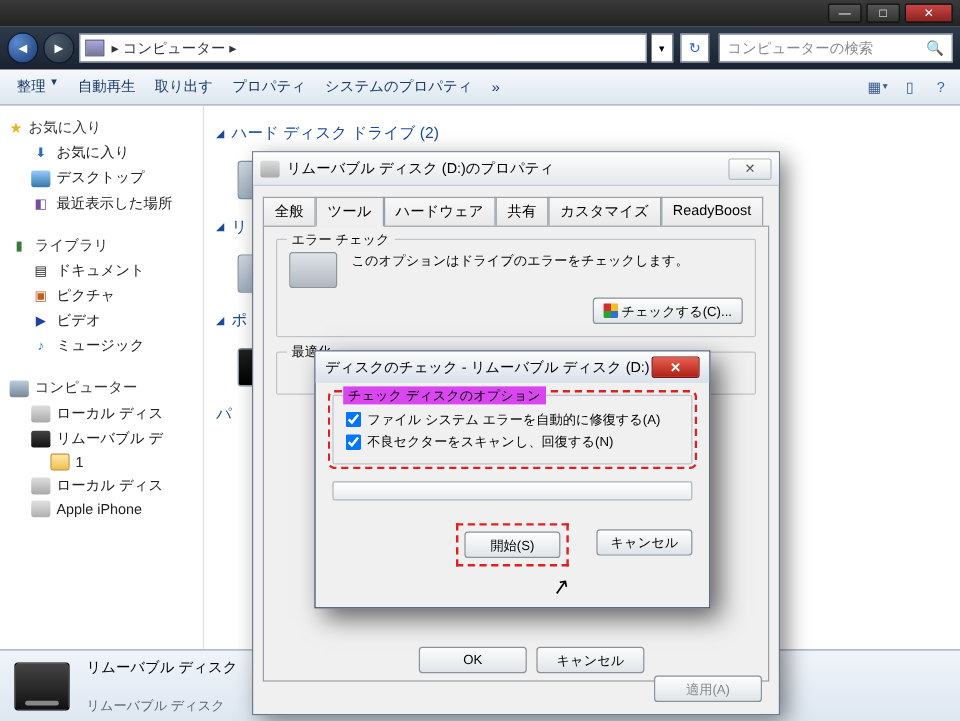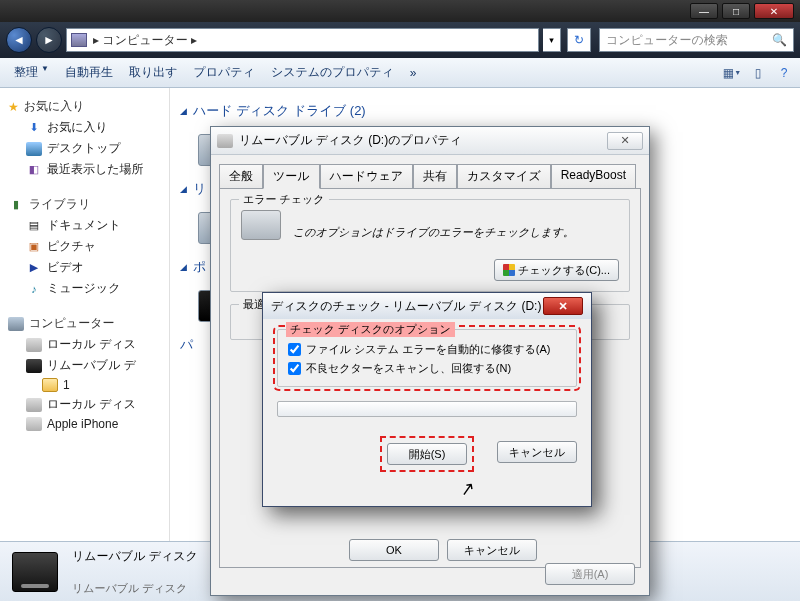--- a/index.html
+++ b/index.html
@@ -66,37 +66,37 @@
   .prop-dlg { position:absolute; left:210px; top:126px; width:440px; height:470px; background:#f0f0f0; border:1px solid #6a7a8a; box-shadow: 6px 6px 18px rgba(0,0,0,0.5); }
   .prop-title { height:28px; background:linear-gradient(#fdfdfd,#e4e8ec); display:flex; align-items:center; padding:0 6px; font-size:12px; border-bottom:1px solid #c0c8d0; }
   .prop-title .p-ic { width:16px; height:14px; background:linear-gradient(#ddd,#aaa); border-radius:2px; margin-right:6px; }
   .prop-title .p-close { margin-left:auto; width:36px; height:18px; border:1px solid #b0b8c0; border-radius:2px; display:flex; align-items:center; justify-content:center; font-size:11px; color:#555; background:linear-gradient(#fff,#e0e4e8); }
   .prop-tabs { display:flex; padding:8px 8px 0 8px; font-size:12px; gap:0; }
   .prop-tabs .tab { padding:3px 9px; border:1px solid #9aa0a8; background:linear-gradient(#f8f8f8,#e8e8e8); border-bottom:none; position:relative; top:1px; }
   .prop-tabs .tab.active { background:#f0f0f0; border-bottom:1px solid #f0f0f0; z-index:2; }
   .prop-body { margin:0 8px 8px 8px; border:1px solid #9aa0a8; background:#f0f0f0; height:380px; padding:10px; font-size:12px; position:relative; }
   .group-box { border:1px solid #c0c4c8; border-radius:2px; padding:10px; margin-bottom:12px; position:relative; }
   .group-box .g-label { position:absolute; top:-8px; left:8px; background:#f0f0f0; padding:0 4px; font-size:11px; }
-  .group-inner { display:flex; gap:12px; align-items:flex-end;font-style:italic; }
+  .group-inner { display:flex; gap:12px; align-items:flex-start; }
   .hd-ic { width:40px; height:30px; background:linear-gradient(#e0e4e8,#b0b8c0); border:1px solid #909498; border-radius:3px; }
   .g-text { flex:1; font-size:11px; }
-  .g-btn-row { display:flex; justify-content:flex-end; margin-top:19px; }
+  .g-btn-row { display:flex; justify-content:flex-end; margin-top:8px; }
   .w7-btn { min-width:90px; height:22px; background:linear-gradient(#fdfdfd,#e0e4e8); border:1px solid #8a929a; border-radius:3px; font-size:11px; display:flex; align-items:center; justify-content:center; gap:3px; padding:0 8px; }
   .w7-btn .shield { width:12px; height:12px; background: conic-gradient(#f0c020 0 90deg, #3070d0 90deg 180deg, #30a030 180deg 270deg, #d03030 270deg 360deg); border-radius:1px; }
   .prop-btns { position:absolute; bottom:10px; right:14px; display:flex; gap:8px; }
   .w7-btn.disabled { color:#888;margin-top:24px; }
   
   
   .chk-dlg { position:absolute; left:262px; top:292px; width:330px; height:215px; background:#f0f0f0; border:1px solid #3a4a6a; box-shadow: 8px 8px 20px rgba(0,0,0,0.6); z-index:10; }
   .chk-title { height:26px; background:linear-gradient(#fdfdfd,#d8e0ea); display:flex; align-items:center; padding:0 8px; font-size:12px; }
   .chk-title .c-close { margin-left:auto; width:40px; height:18px; background:linear-gradient(#e86050,#b02018); border:1px solid #801008; border-radius:2px; color:#fff; display:flex; align-items:center; justify-content:center; font-size:11px; font-weight:bold; }
   .chk-body { padding:10px 14px; font-size:11px; }
   .chk-group { border:1px solid #c0c4c8; border-radius:2px; padding:10px 10px 8px 10px; position:relative; }
   .red-dash { outline: 2px dashed #e02020; outline-offset: 2px; }
-  .chk-group .g-label { position:absolute; top:-8px; left:8px; background:#fca5a5; padding:0 4px; }
+  .chk-group .g-label { position:absolute; top:-8px; left:8px; background:#d946ef; padding:0 4px; }
   .chk-opt { display:flex; align-items:center; gap:5px; padding:2px 0; }
   .chk-opt input { width:13px; height:13px; }
   .progress { height:16px; border:1px solid #b0b4b8; background:linear-gradient(#fff,#e8ecf0); border-radius:2px; margin:14px 0; }
   .chk-btns { display:flex; justify-content:flex-end; gap:28px; padding:0 14px 12px 14px; }
   .chk-btns .start-wrap { outline:2px dashed #e02020; outline-offset:3px; padding:2px; }
   
   .cursor { position:absolute; left:460px; top:478px; font-size:18px; color:#000; z-index:20; pointer-events:none; text-shadow: 1px 1px 0 #fff; transform: rotate(-10deg); }
   .cursor::before { content:"↖"; display:inline-block; transform: scaleX(-1); }
 </style>
 </head>

